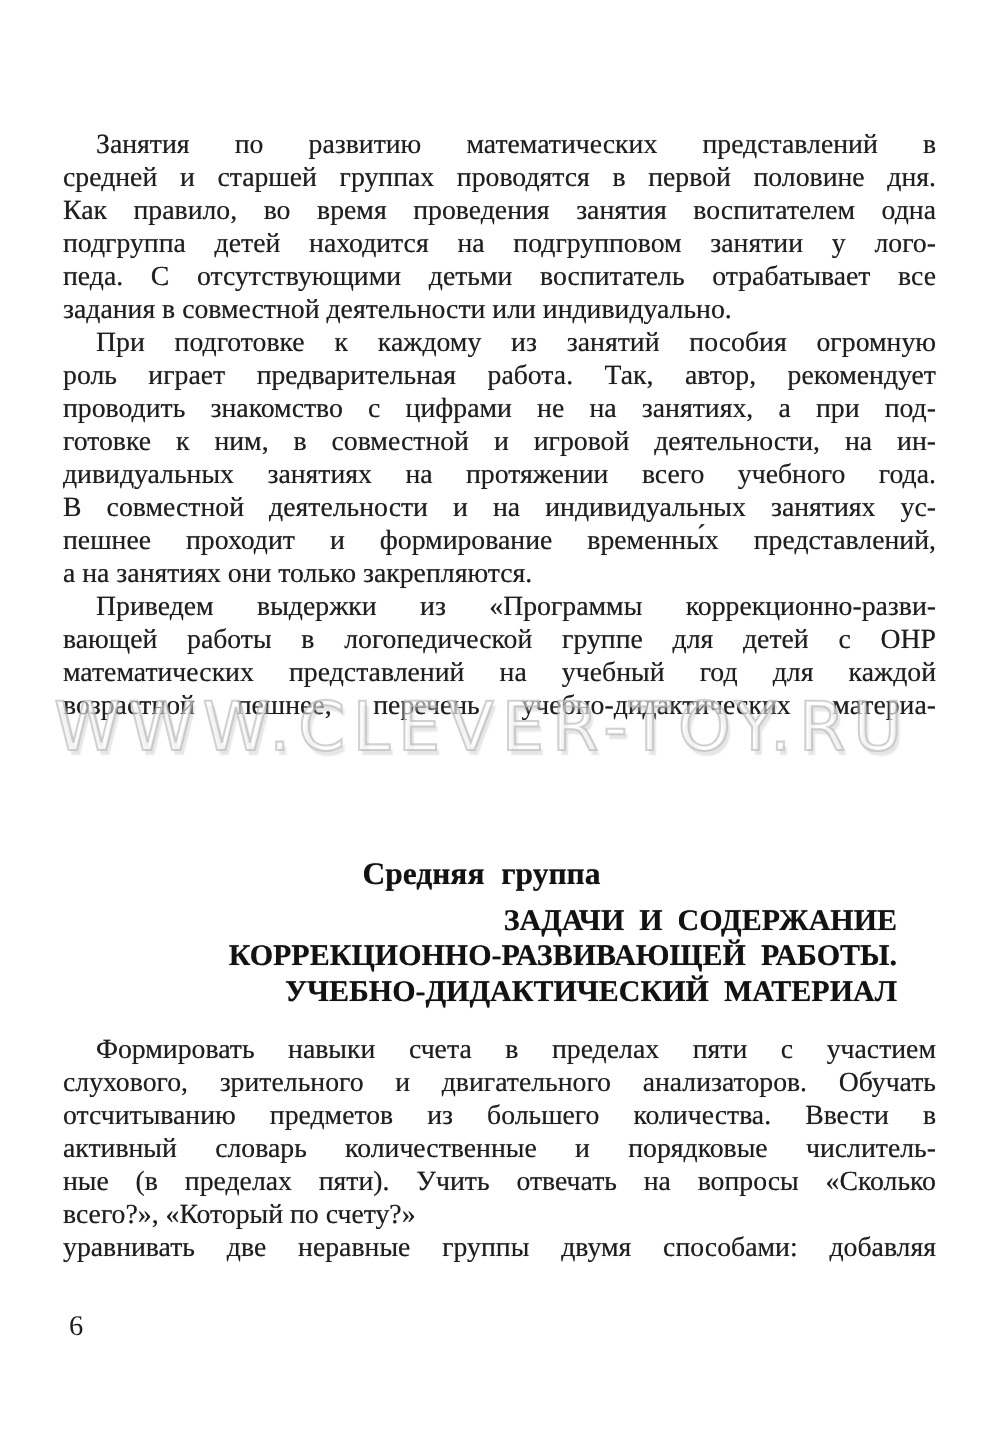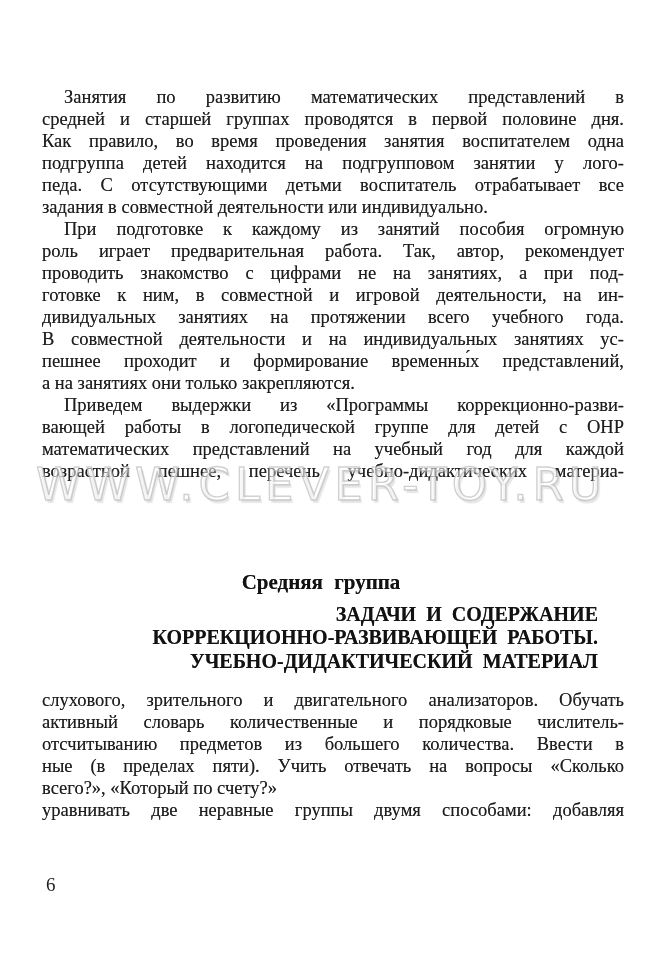--- a/index.html
+++ b/index.html
@@ -126,23 +126,24 @@
   <h2 class="group-title">Средняя группа</h2>
 
   <div class="main-heading">
     <div>ЗАДАЧИ И СОДЕРЖАНИЕ</div>
     <div>КОРРЕКЦИОННО-РАЗВИВАЮЩЕЙ РАБОТЫ.</div>
     <div>УЧЕБНО-ДИДАКТИЧЕСКИЙ МАТЕРИАЛ</div>
   </div>
 
   <div class="body-block block-section">
     <div class="paragraph">
+        <div class="line first">Формировать навыки счета в пределах пяти с участием</div>
         <div class="line">слухового, зрительного и двигательного анализаторов. Обучать</div>
+        <div class="line">отсчитыванию предметов из большего количества. Ввести в</div>
         <div class="line">активный словарь количественные и порядковые числитель-</div>
-        <div class="line">отсчитыванию предметов из большего количества. Ввести в</div>
         <div class="line">ные (в пределах пяти). Учить отвечать на вопросы «Сколько</div>
         <div class="line last">всего?», «Который по счету?»</div>
       </div>
     <div class="paragraph">
         <div class="line">уравнивать две неравные группы двумя способами: добавляя</div>
       </div>
   </div>
 
   <div class="page-number">6</div>
 

